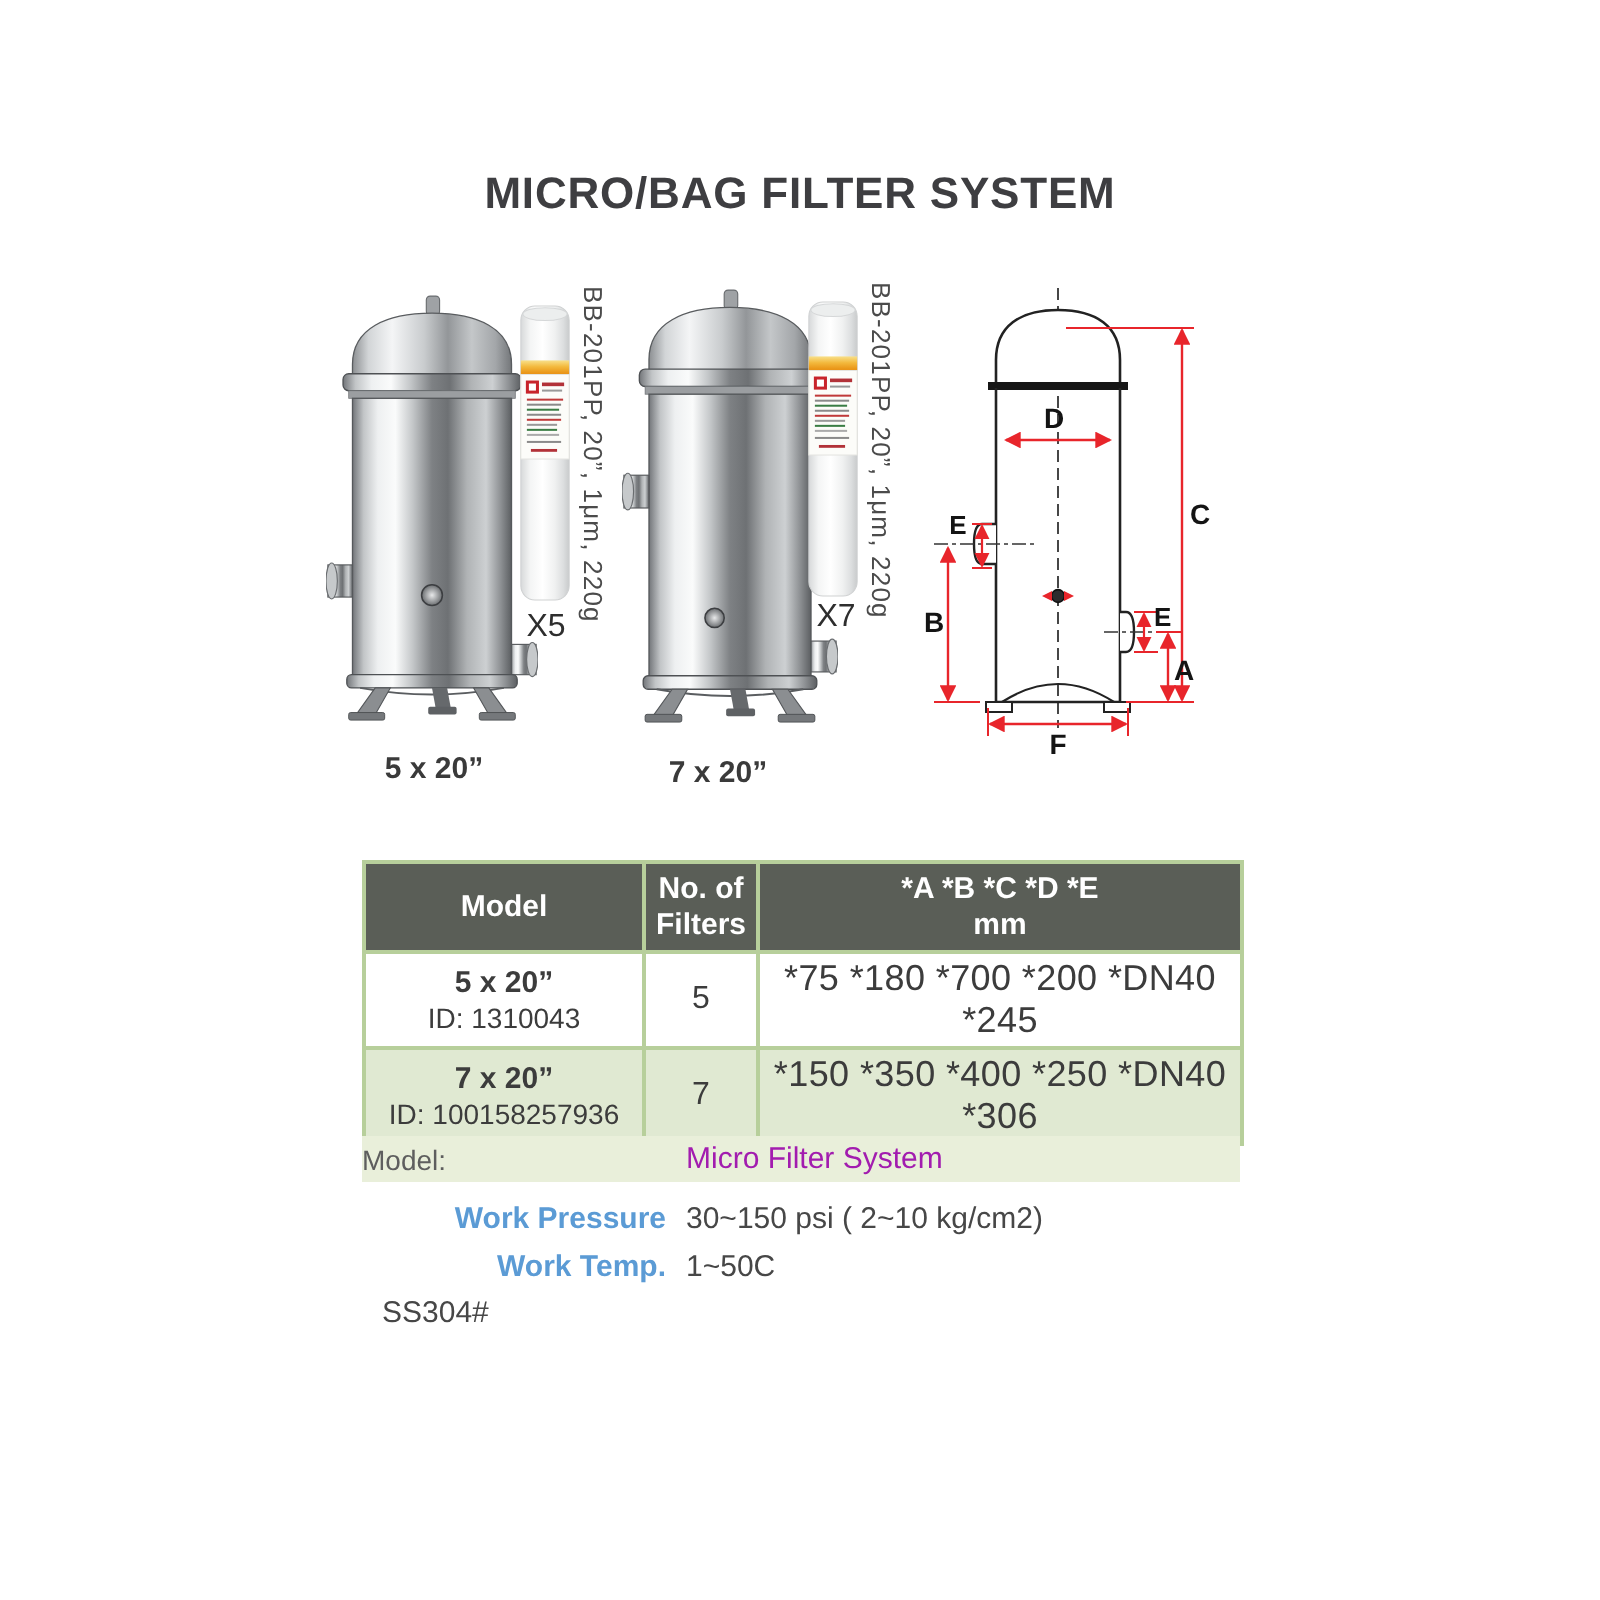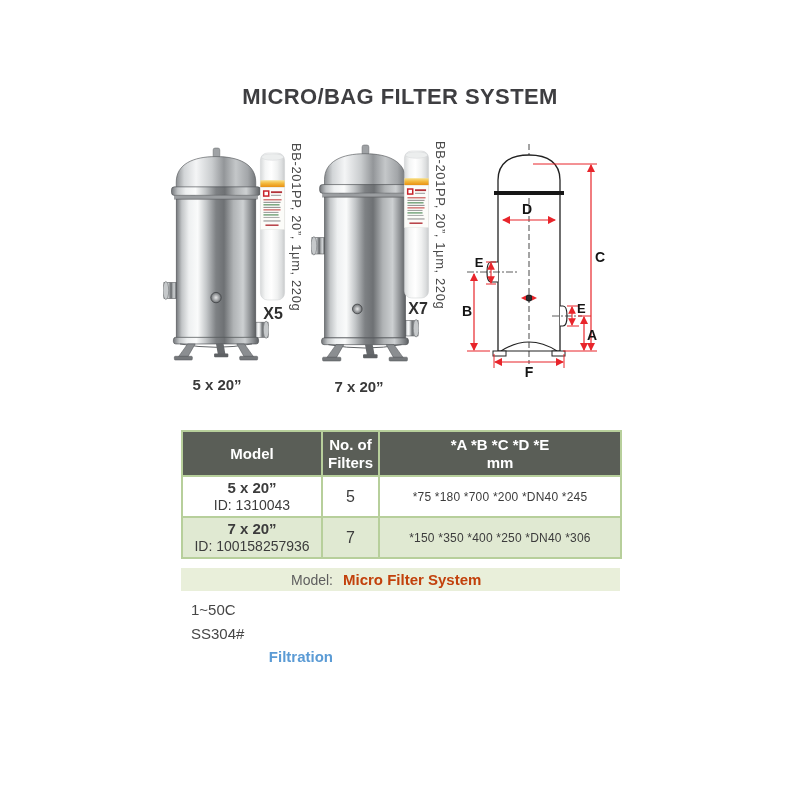--- a/index.html
+++ b/index.html
@@ -5,42 +5,42 @@
   html,body{margin:0;padding:0;background:#fff;}
   .page{position:relative;width:800px;height:800px;background:#fff;overflow:hidden;
         font-family:"Liberation Sans","DejaVu Sans",sans-serif;}
   .abs{position:absolute;}
 
   .title{top:84px;left:0;width:800px;text-align:center;font-size:22px;font-weight:bold;
          color:#3e3e41;letter-spacing:.4px;}
 
   .rot-label{writing-mode:vertical-rl;font-size:13px;color:#4b4b4b;letter-spacing:.6px;
              height:200px;white-space:nowrap;}
-  .count-label{font-size:16px;font-weight:bold;color:#2e2e2e;text-align:center;width:32px;}
+  .count-label{font-size:16px;font-weight:normal;color:#2e2e2e;text-align:center;width:32px;}
   .size-label{font-size:15px;font-weight:bold;color:#3a3a3a;text-align:center;width:104px;}
 
   
   table.dims{position:absolute;left:181px;top:430px;width:439px;border-collapse:collapse;
              table-layout:fixed;}
   table.dims th, table.dims td{border:2px solid #b7cf9b;text-align:center;vertical-align:middle;}
   table.dims th{background:#5a5e57;color:#fff;font-size:15px;font-weight:bold;line-height:1.18;
                 padding:4px 2px;}
   table.dims td{color:#3c3c3c;padding:2px 2px;}
   .row-white td{background:#ffffff;}
   .row-green td{background:#e0e9d2;}
   .cell-model-line1{font-size:15px;font-weight:bold;line-height:1.2;}
   .cell-model-line2{font-size:14px;line-height:1.2;}
   .cell-filters{font-size:16px;}
-  .cell-dims{font-size:12px;letter-spacing:.2px;}
+  .cell-dims{font-size:18px;letter-spacing:.2px;}
 
   
   .spec{left:181px;top:568px;width:439px;}
   .spec-bar{display:flex;align-items:center;height:23px;background:#e9efda;}
-  .spec-bar .lbl{width:152px;text-align:right;font-size:14px;color:#5e5e5e;}
-  .spec-bar .val{margin-left:10px;font-size:15px;font-weight:bold;color:#c2410c;}
+  .spec-bar .lbl{width:152px;text-align:left;font-size:14px;color:#5e5e5e;}
+  .spec-bar .val{margin-left:10px;font-size:15px;font-weight:normal;color:#a21caf;}
   .spec-rows{margin-top:7px;}
   .spec-row{display:flex;align-items:center;height:23.5px;}
   .spec-row .lbl{width:152px;text-align:right;font-size:15px;font-weight:bold;color:#5b9bd5;}
   .spec-row .val{margin-left:10px;font-size:15px;color:#474747;}
 
   svg text{font-family:"Liberation Sans","DejaVu Sans",sans-serif;}
 </style>
 </head>
 <body>
 
@@ -300,24 +300,28 @@
   </tbody>
     </table>
 
   <div class="abs spec">
     <div class="spec-bar">
       <span class="lbl">Model:</span>
       <span class="val">Micro Filter System</span>
     </div>
     <div class="spec-rows">
       <div class="spec-row">
+        <span class="lbl">Work Pressure</span>
+        <span class="val">30~150 psi ( 2~10 kg/cm2)</span>
+      </div>
+      <div class="spec-row">
+        <span class="lbl">Work Temp.</span>
         <span class="val">1~50C</span>
       </div>
       <div class="spec-row">
         <span class="val">SS304#</span>
       </div>
       <div class="spec-row">
-        <span class="lbl">Filtration</span>
       </div>
     </div>
   </div>
 
 </div>
 
 </body></html>

